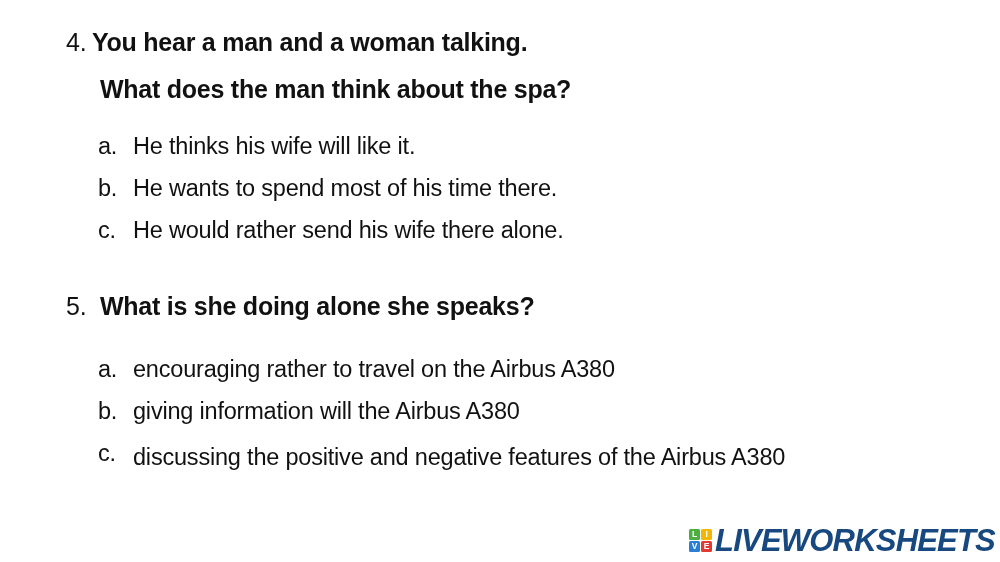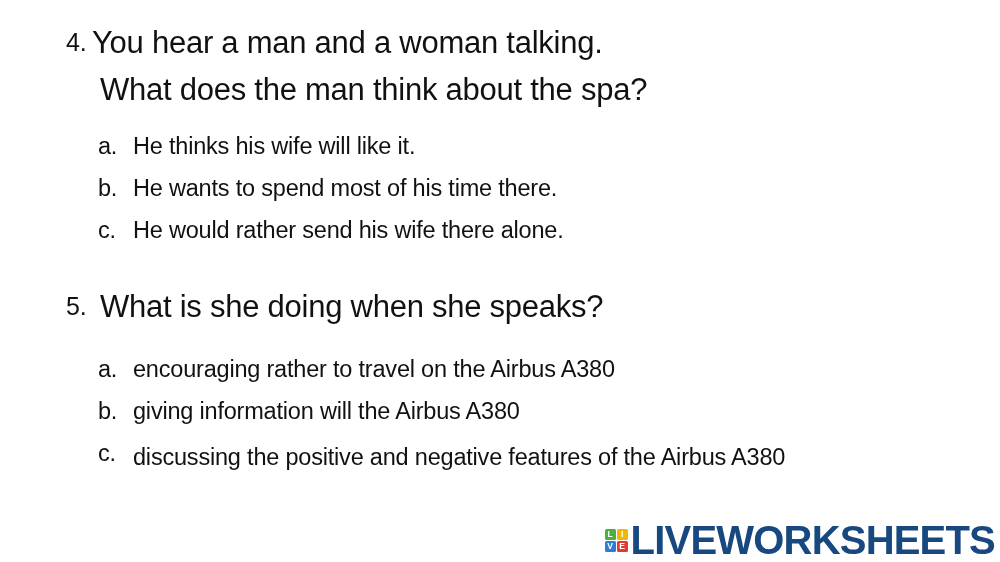--- a/index.html
+++ b/index.html
@@ -42,25 +42,26 @@
     position: absolute;
     left: 0;
     top: 0;
     font-size: 25px;
     line-height: 33px;
     letter-spacing: -0.1px;
     color: #111111;
     white-space: nowrap;
   }
   .q-line {
-    font-size: 31px;
+    font-size: 25px;
     line-height: 33px;
     letter-spacing: -0.25px;
     color: #111111;
     white-space: nowrap;
+    font-weight: bold;
   }
   .q-line.second {
     margin-top: 14px;
     margin-left: 8px;
   }
 
   
   .options {
     margin-top: 24px;
     padding-left: 32px;
@@ -120,26 +121,27 @@
     line-height: 11px;
     text-align: center;
     font-family: "Liberation Sans", sans-serif;
   }
   .lw-tile.green  { background: #4caf3f; }
   .lw-tile.yellow { background: #f2b705; }
   .lw-tile.blue   { background: #2a7fd4; }
   .lw-tile.red    { background: #e23a33; }
 
   .lw-wordmark {
-    font-size: 40px;
+    font-size: 31px;
     font-weight: bold;
     letter-spacing: -0.8px;
     color: #17487f;
     line-height: 31px;
     font-family: "Liberation Sans", sans-serif;
+    font-style: italic;
   }
 </style>
 </head>
 <body>
 
 <div class="sheet">
 
   <div class="question" id="question-4">
     <div class="q-stem">
       <span class="q-number">4.</span>
@@ -159,21 +161,21 @@
       <div class="option">
         <span class="option-letter">c.</span>
         <span class="option-text">He would rather send his wife there alone.</span>
       </div>
     </div>
   </div>
 
   <div class="question" id="question-5">
     <div class="q-stem">
       <span class="q-number">5.</span>
-      <div class="q-line second">What is she doing when she speaks?</div>
+      <div class="q-line second">What is she doing alone she speaks?</div>
     </div>
 
     <div class="options">
       <div class="option">
         <span class="option-letter">a.</span>
         <span class="option-text">encouraging rather to travel on the Airbus A380</span>
       </div>
       <div class="option">
         <span class="option-letter">b.</span>
         <span class="option-text">giving information will the Airbus A380</span>

